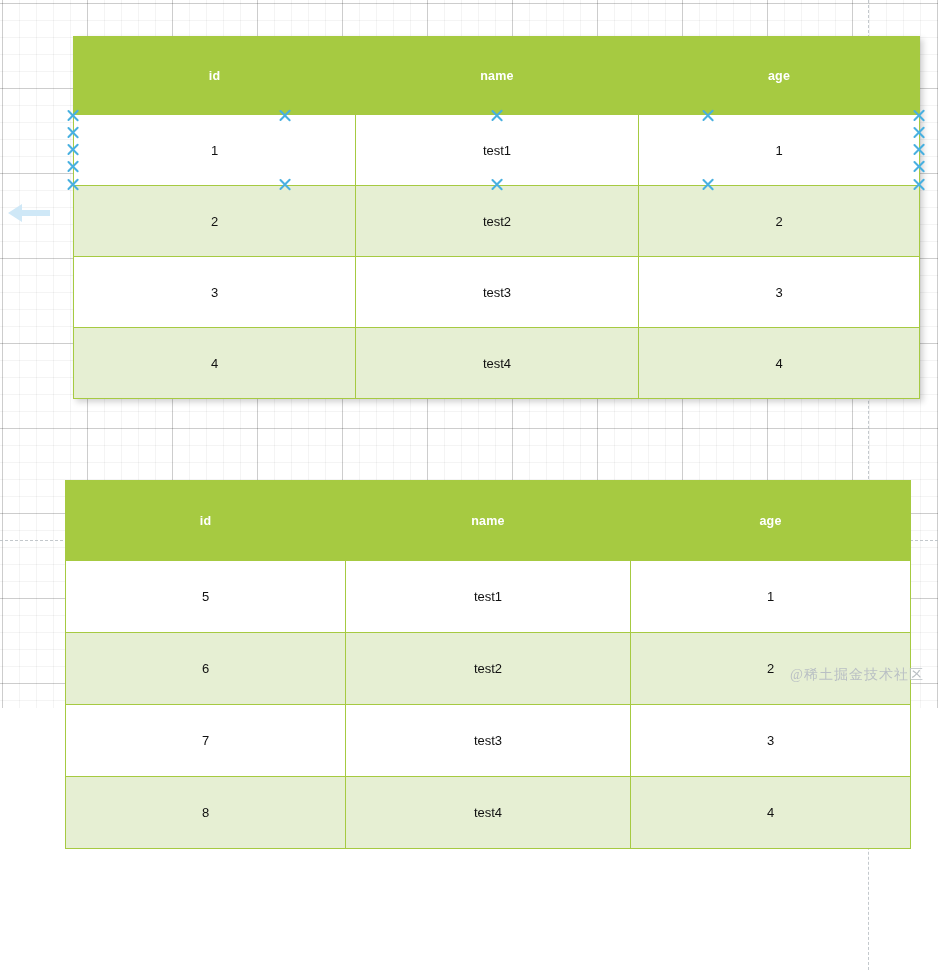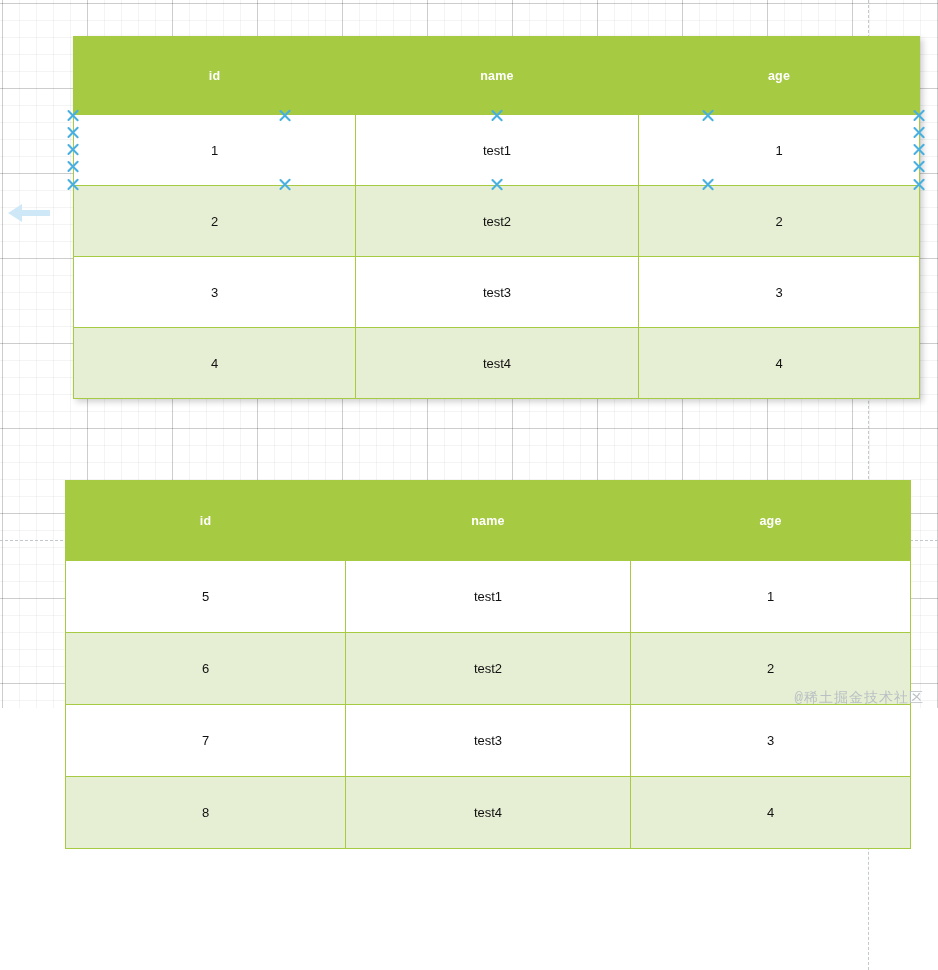--- a/index.html
+++ b/index.html
@@ -130,24 +130,24 @@
     left: 8px;
     top: 204px;
     width: 42px;
     height: 18px;
   }
 
   
   #watermark {
     position: absolute;
     right: 14px;
-    bottom: 1px;
+    bottom: 24px;
     font-size: 14px;
     color: #b9bfc4;
-    font-family: Liberation Mono, monospace;
+    font-family: Liberation Serif, serif;
     letter-spacing: 1px;
     white-space: nowrap;
     user-select: none;
   }
 </style>
 </head>
 <body>
 
 <div id="canvas">
 

